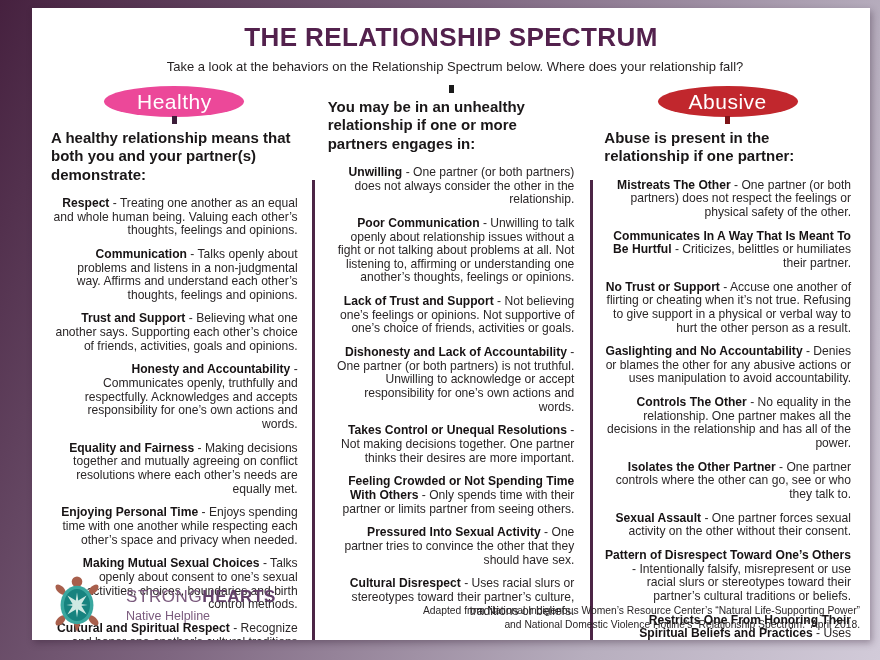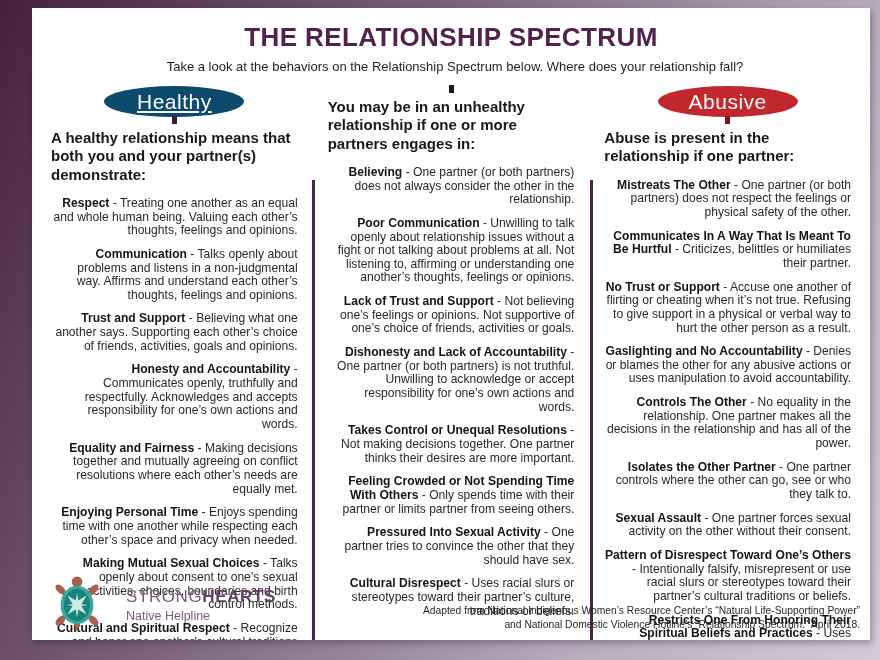--- a/index.html
+++ b/index.html
@@ -54,40 +54,40 @@
 <div class="card">
 
   <h1 class="title" style="color: rgb(83, 33, 77);">THE RELATIONSHIP SPECTRUM</h1>
   <p class="subtitle">Take a look at the behaviors on the Relationship Spectrum below. Where does your relationship fall?</p>
 
   <div class="cols">
     <div class="divider d1" style="background: rgb(76, 37, 70);"></div>
     <div class="divider d2" style="background: rgb(76, 37, 70);"></div>
 
     <section class="col">
-      <div class="badge" style="background: #0c4a6e; text-decoration: underline;">Healthy</div>
+      <div class="badge" style="background: #ec4899;">Healthy</div>
       <div class="stem" style="background: rgb(60, 29, 57);"></div>
       <p class="intro">A healthy relationship means that both you and your partner(s) demonstrate:</p>
       <div class="items">
           <p><b>Respect</b> - Treating one another as an equal and whole human being. Valuing each other’s thoughts, feelings and opinions.</p>
           <p><b>Communication</b> - Talks openly about problems and listens in a non-judgmental way. Affirms and understand each other’s thoughts, feelings and opinions.</p>
           <p><b>Trust and Support</b> - Believing what one another says. Supporting each other’s choice of friends, activities, goals and opinions.</p>
           <p><b>Honesty and Accountability</b> - Communicates openly, truthfully and respectfully. Acknowledges and accepts responsibility for one’s own actions and words.</p>
           <p><b>Equality and Fairness</b> - Making decisions together and mutually agreeing on conflict resolutions where each other’s needs are equally met.</p>
           <p><b>Enjoying Personal Time</b> - Enjoys spending time with one another while respecting each other’s space and privacy when needed.</p>
           <p><b>Making Mutual Sexual Choices</b> - Talks openly about consent to one’s sexual activities, choices, boundaries and birth control methods.</p>
           <p><b>Cultural and Spiritual Respect</b> - Recognize and honor one another’s cultural traditions and tribal beliefs.</p>
         </div>
     </section>
 
     <section class="col">
       <div class="stem" style="background: rgb(26, 26, 26);"></div>
       <p class="intro">You may be in an unhealthy relationship if one or more partners engages in:</p>
       <div class="items">
-          <p><b>Believing</b> - One partner (or both partners) does not always consider the other in the relationship.</p>
+          <p><b>Unwilling</b> - One partner (or both partners) does not always consider the other in the relationship.</p>
           <p><b>Poor Communication</b> - Unwilling to talk openly about relationship issues without a fight or not talking about problems at all. Not listening to, affirming or understanding one another’s thoughts, feelings or opinions.</p>
           <p><b>Lack of Trust and Support</b> - Not believing one’s feelings or opinions. Not supportive of one’s choice of friends, activities or goals.</p>
           <p><b>Dishonesty and Lack of Accountability</b> - One partner (or both partners) is not truthful. Unwilling to acknowledge or accept responsibility for one’s own actions and words.</p>
           <p><b>Takes Control or Unequal Resolutions</b> - Not making decisions together. One partner thinks their desires are more important.</p>
           <p><b>Feeling Crowded or Not Spending Time With Others</b> - Only spends time with their partner or limits partner from seeing others.</p>
           <p><b>Pressured Into Sexual Activity</b> - One partner tries to convince the other that they should have sex.</p>
           <p><b>Cultural Disrespect</b> - Uses racial slurs or stereotypes toward their partner’s culture, traditions or beliefs.</p>
         </div>
     </section>
 

